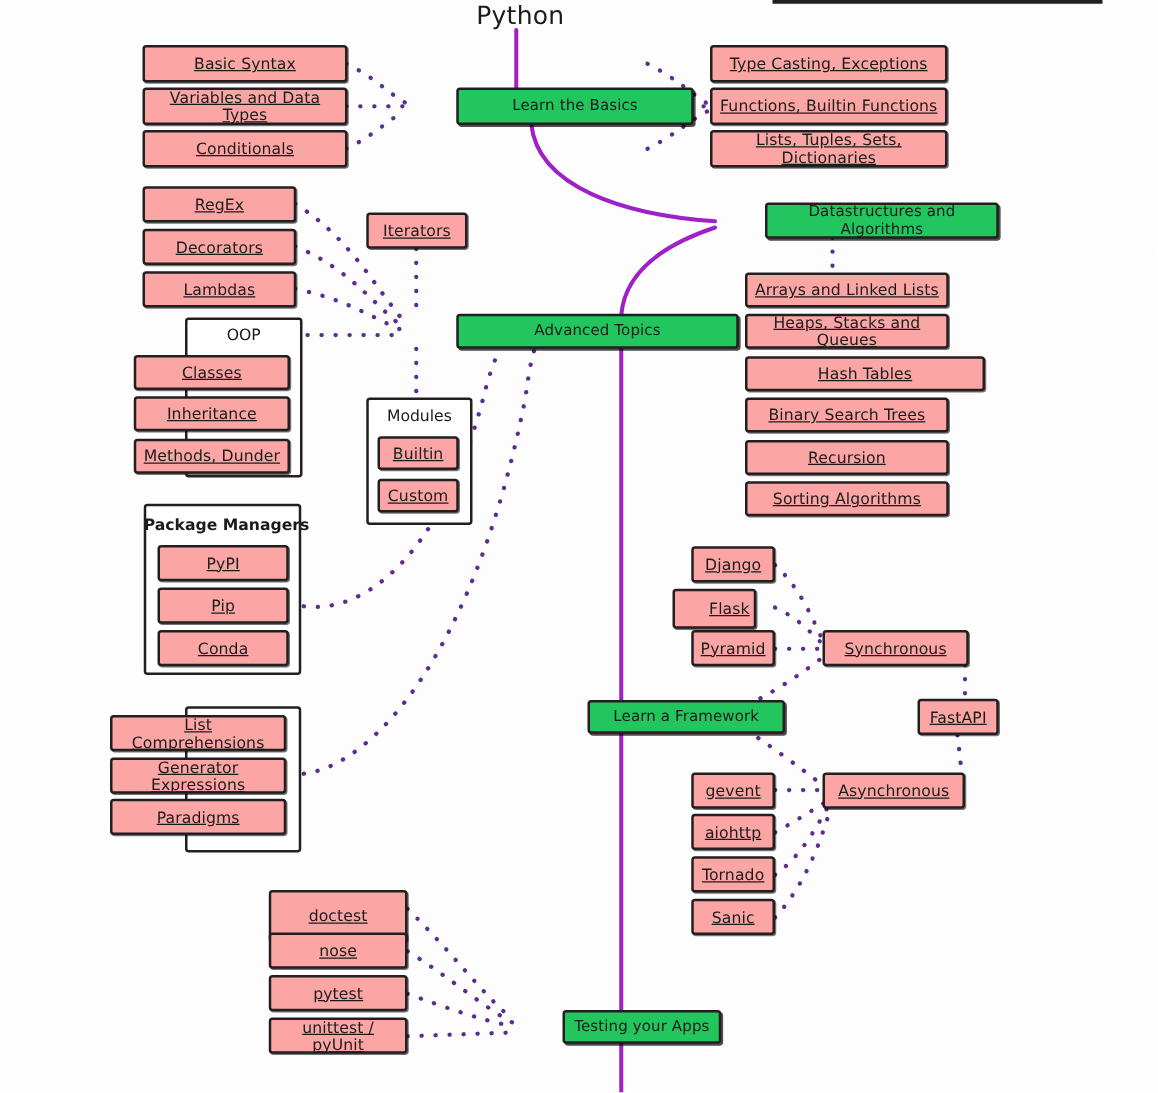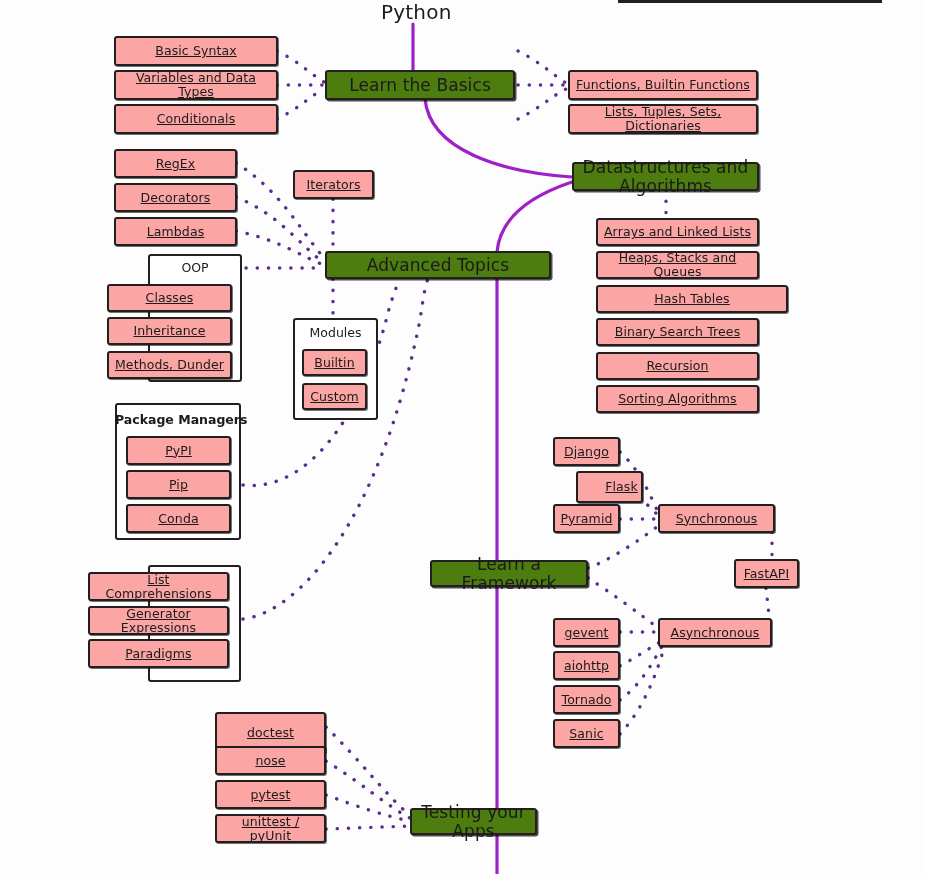--- a/index.html
+++ b/index.html
@@ -41,24 +41,25 @@
     letter-spacing: 0.1px;
     z-index: 3;
     padding: 0 4px;
   }
   .node.tan {
     background: #fca5a5;
     box-shadow: 1px 1px 0 rgba(0,0,0,0.55);
     text-decoration: underline;
   }
   .node.primary {
-    background: #4d7c0f;
+    background: #22c55e;
     border-width: 2.5px;
     box-shadow: 1.5px 1.5px 0 rgba(0,0,0,0.7);
-    font-size: 17px;
+    font-size: 12px;
+    margin-left: 40px;
   }
   .group-box {
     position: absolute;
     box-sizing: border-box;
     background: #ffffff;
     border: 2px solid #231f20;
     border-radius: 3px;
     z-index: 1;
   }
   .group-title {
@@ -141,20 +142,21 @@
   <div class="node primary" style="left:325px; top:70px; width:190px; height:30px;">Learn the Basics</div>
   <div class="node primary" style="left:572px; top:162px; width:187px; height:29px;">Datastructures and Algorithms</div>
   <div class="node primary" style="left:325px; top:251px; width:226px; height:28px;">Advanced Topics</div>
   <div class="node primary" style="left:430px; top:560px; width:158px; height:27px;">Learn a Framework</div>
   <div class="node primary" style="left:410px; top:808px; width:127px; height:27px;">Testing your Apps</div>
 
   <div class="node tan" style="left:114px; top:36px; width:164px; height:30px;">Basic Syntax</div>
   <div class="node tan" style="left:114px; top:70px; width:164px; height:30px;">Variables and Data Types</div>
   <div class="node tan" style="left:114px; top:104px; width:164px; height:30px;">Conditionals</div>
 
+  <div class="node tan" style="left:568px; top:36px; width:190px; height:30px;">Type Casting, Exceptions</div>
   <div class="node tan" style="left:568px; top:70px; width:190px; height:30px;">Functions, Builtin Functions</div>
   <div class="node tan" style="left:568px; top:104px; width:190px; height:30px;">Lists, Tuples, Sets, Dictionaries</div>
 
   <div class="node tan" style="left:596px; top:218px; width:163px; height:28px;">Arrays and Linked Lists</div>
   <div class="node tan" style="left:596px; top:251px; width:163px; height:28px;">Heaps, Stacks and Queues</div>
   <div class="node tan" style="left:596px; top:285px; width:192px; height:28px;">Hash Tables</div>
   <div class="node tan" style="left:596px; top:352px; width:163px; height:28px;">Recursion</div>
   <div class="node tan" style="left:596px; top:318px; width:163px; height:28px;">Binary Search Trees</div>
   <div class="node tan" style="left:596px; top:385px; width:163px; height:28px;">Sorting Algorithms</div>
 
@@ -180,21 +182,21 @@
   <div class="node tan" style="left:126px; top:436px; width:105px; height:29px;">PyPI</div>
   <div class="node tan" style="left:126px; top:470px; width:105px; height:29px;">Pip</div>
   <div class="node tan" style="left:126px; top:504px; width:105px; height:29px;">Conda</div>
 
   <div class="group-box" style="left:148px; top:565px; width:93px; height:117px;"></div>
   <div class="node tan" style="left:88px; top:572px; width:141px; height:29px;">List Comprehensions</div>
   <div class="node tan" style="left:88px; top:606px; width:141px; height:29px;">Generator Expressions</div>
   <div class="node tan" style="left:88px; top:639px; width:141px; height:29px;">Paradigms</div>
 
   <div class="node tan" style="left:553px; top:437px; width:67px; height:29px;">Django</div>
-  <div class="node tan" style="left:576px; top:471px; width:67px; height:32px;padding-left:28px;">Flask</div>
+  <div class="node tan" style="left:538px; top:471px; width:67px; height:32px;padding-left:28px;">Flask</div>
   <div class="node tan" style="left:553px; top:504px; width:67px; height:29px;">Pyramid</div>
   <div class="node tan" style="left:658px; top:504px; width:117px; height:29px;">Synchronous</div>
   <div class="node tan" style="left:734px; top:559px; width:65px; height:29px;">FastAPI</div>
   <div class="node tan" style="left:658px; top:618px; width:114px; height:29px;">Asynchronous</div>
 
   <div class="node tan" style="left:553px; top:618px; width:67px; height:29px;">gevent</div>
   <div class="node tan" style="left:553px; top:651px; width:67px; height:29px;">aiohttp</div>
   <div class="node tan" style="left:553px; top:685px; width:67px; height:29px;">Tornado</div>
   <div class="node tan" style="left:553px; top:719px; width:67px; height:29px;">Sanic</div>
 

